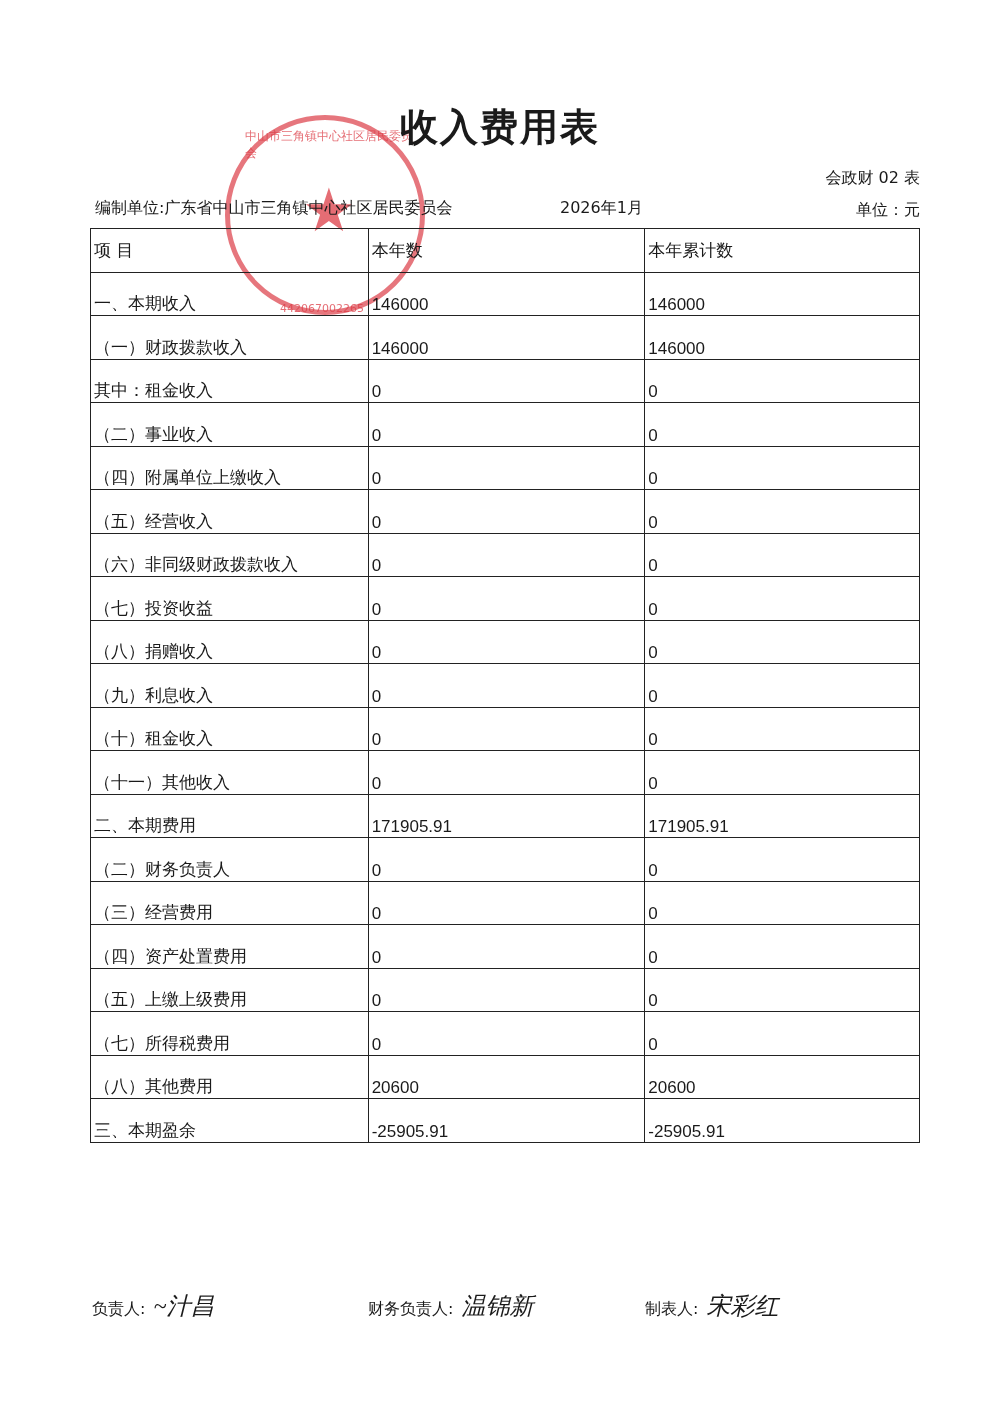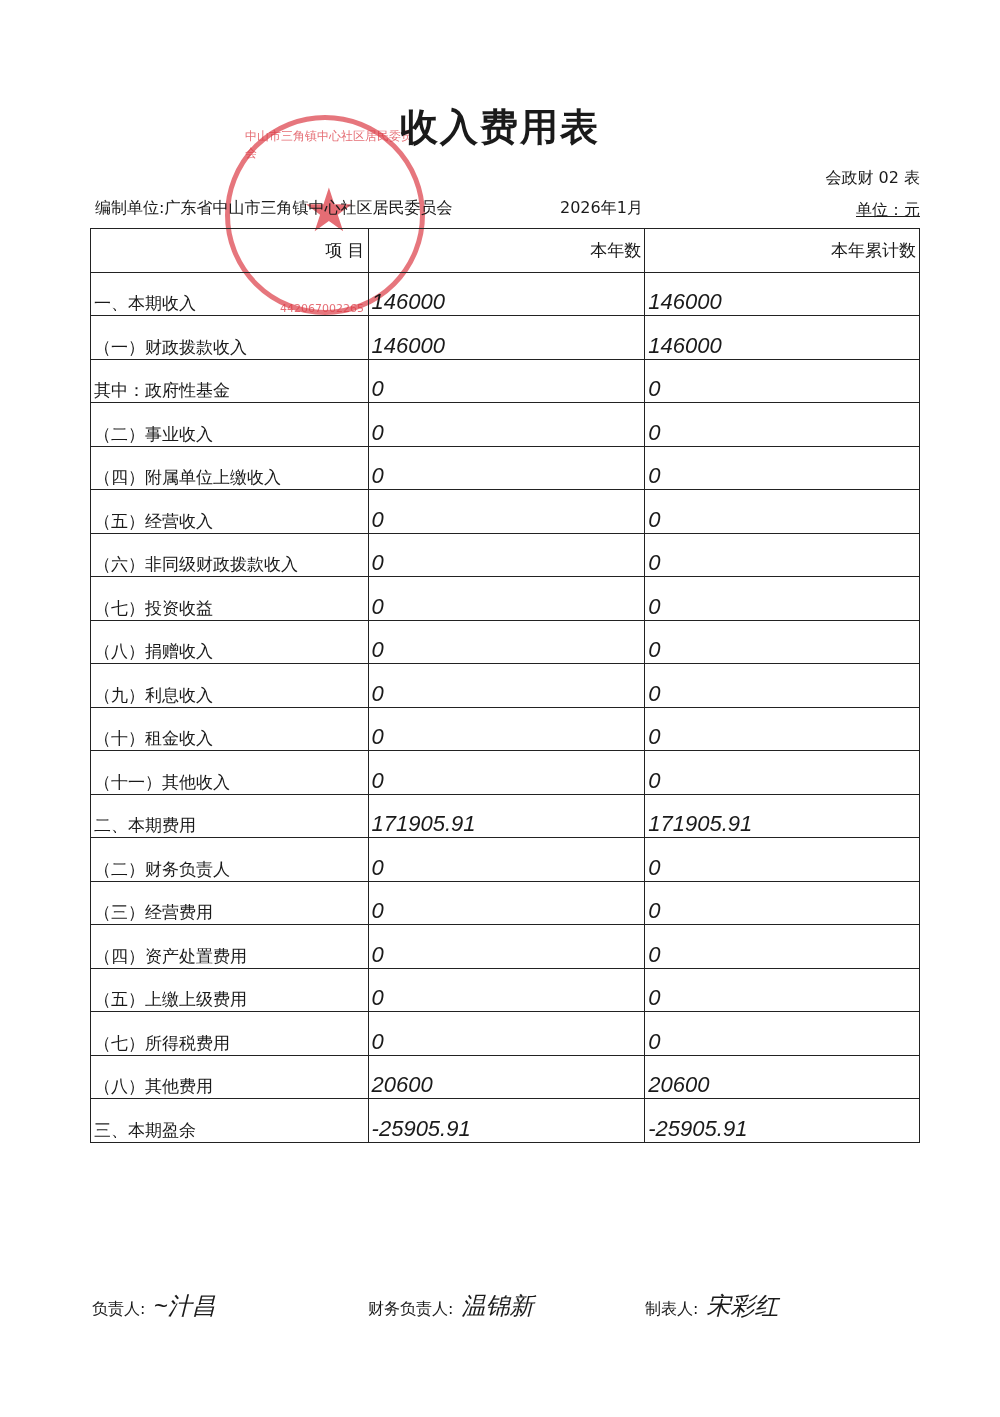--- a/index.html
+++ b/index.html
@@ -1,32 +1,32 @@
 <!DOCTYPE html>
 <html><head>
 <meta charset="utf-8">
 <style>
   html, body { margin:0; padding:0; background:#ffffff; }
   body { width:1000px; height:1417px; position:relative; overflow:hidden; font-family:"DejaVu Sans", sans-serif; color:#1a1a1a; }
   .title { position:absolute; top:102px; left:0; width:1000px; text-align:center; font-size:38px; font-weight:bold; letter-spacing:2px; font-family:"DejaVu Serif", serif; }
   .form-code { position:absolute; top:168px; right:80px; font-size:16px;margin-left:6px; }
   .meta { position:absolute; top:198px; left:95px; font-size:16px;text-align:center; }
   .date { position:absolute; top:198px; left:560px; font-size:16px; }
-  .unit { position:absolute; top:200px; right:80px; font-size:16px;text-decoration:underline; }
+  .unit { position:absolute; top:200px; right:80px; font-size:16px; }
   table { position:absolute; top:228px; left:90px; width:830px; border-collapse:collapse; }
   td, th { border:1.5px solid #222; font-weight:normal; font-size:17px; height:42.5px; padding:0 3px; vertical-align:bottom; }
-  th { text-align:right; vertical-align:middle; }
+  th { text-align:left; vertical-align:middle; }
   col.c1 { width:278px; } col.c2 { width:277px; } col.c3 { width:275px; }
-  td.num { font-family:"Liberation Sans", sans-serif; font-size:22px;font-style:italic; }
+  td.num { font-family:"Liberation Sans", sans-serif; font-size:17px; }
   .stamp { position:absolute; left:225px; top:115px; width:200px; height:200px; border-radius:50%; border:5px solid rgba(220,60,70,0.7); box-sizing:border-box; pointer-events:none; }
   .stamp .star { position:absolute; left:72px; top:55px; font-size:60px; color:rgba(220,60,70,0.75); }
   .stamp .ring { position:absolute; left:15px; top:8px; font-size:12px; color:rgba(220,60,70,0.75); width:170px; text-align:left; }
   .stamp .code { position:absolute; left:50px; top:182px; font-size:11px; color:rgba(220,60,70,0.75); }
   .footer { position:absolute; top:1290px; font-size:16px; }
-  .sig { font-family:Liberation Mono, monospace; font-style:italic; font-size:24px; margin-left:8px; }
+  .sig { font-family:Liberation Serif, serif; font-style:italic; font-size:24px; margin-left:8px; }
 </style>
 </head>
 <body>
 
 <div class="stamp">
   <div class="ring">中山市三角镇中心社区居民委员会</div>
   <div class="star">★</div>
   <div class="code">442067002265</div>
 </div>
 
@@ -54,21 +54,21 @@
         <td>一、本期收入</td>
         <td class="num">146000</td>
         <td class="num">146000</td>
       </tr>
       <tr>
         <td>（一）财政拨款收入</td>
         <td class="num">146000</td>
         <td class="num">146000</td>
       </tr>
       <tr>
-        <td>其中：政府性基金</td>
+        <td>其中：租金收入</td>
         <td class="num">0</td>
         <td class="num">0</td>
       </tr>
       <tr>
         <td>（二）事业收入</td>
         <td class="num">0</td>
         <td class="num">0</td>
       </tr>
       <tr>
         <td>（四）附属单位上缴收入</td>

